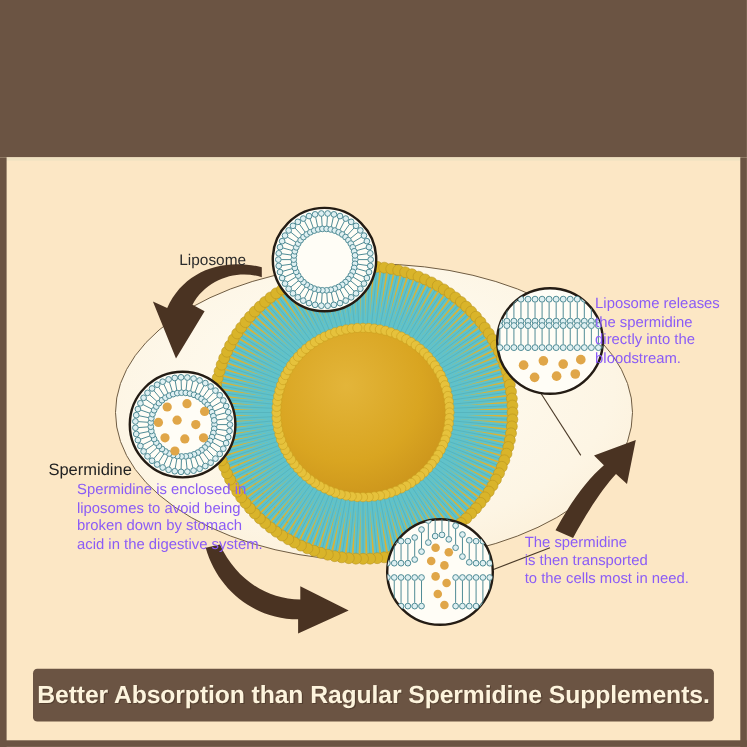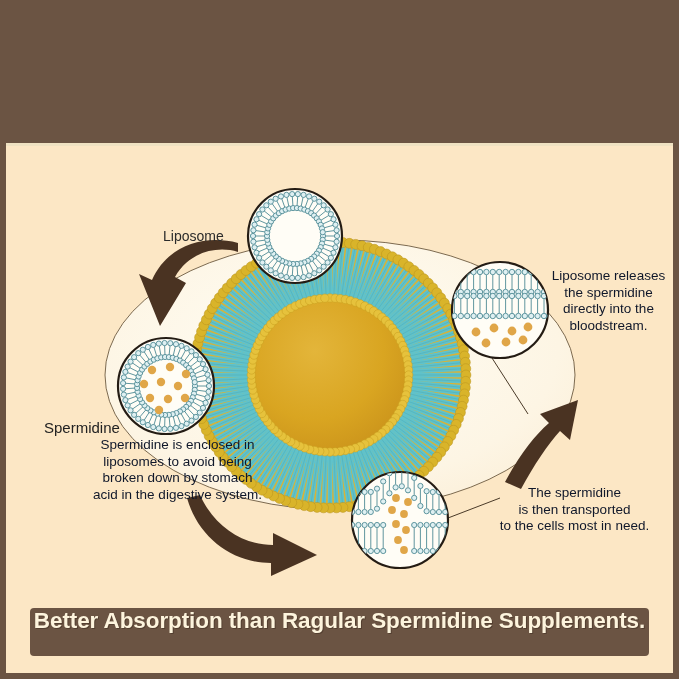--- a/index.html
+++ b/index.html
@@ -81,27 +81,26 @@
     left: 0; top: 146px;
     width: 679px;
     height: 452px;
     z-index: 2;
   }
   #stage-svg { display: block; }
 
   
   .callout {
     position: absolute;
-    color: #0f172a;
+    color: #8b5cf6;
     font-size: 13.5px;
     line-height: 16.5px;
     white-space: pre-line;
     z-index: 5;
     font-family: "Liberation Sans", sans-serif;
-    text-align: center;
   }
   #label-liposome {
     position: absolute;
     left: 163px; top: 228px;
     font-size: 14px;
     color: #2b2b2b;
     z-index: 5;
   }
   #callout-spermidine-title {
     position: absolute;
@@ -128,21 +127,21 @@
   
   #banner {
     position: absolute;
     left: 30px; top: 608px;
     width: 619px;
     height: 48px;
     background: #6b5443;
     border-radius: 4px;
     z-index: 8;
     display: flex;
-    align-items: flex-start;
+    align-items: center;
     justify-content: center;
   }
   #banner-text {
     color: #fdf4dd;
     font-size: 22.5px;
     font-weight: bold;
     white-space: nowrap;
     letter-spacing: -0.1px;
     text-shadow: 1px 1px 0 rgba(60,42,30,0.5);
   }

